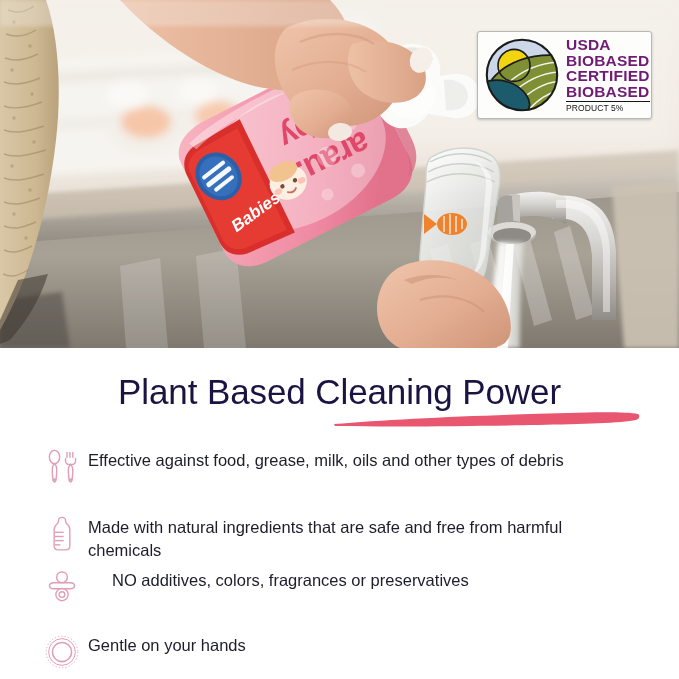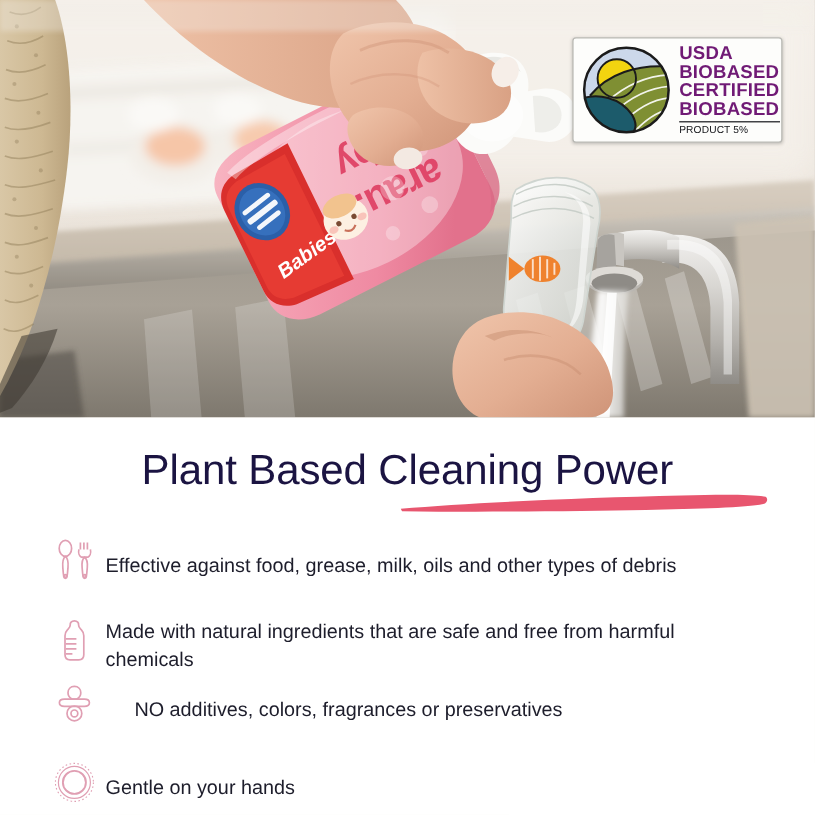--- a/index.html
+++ b/index.html
@@ -111,21 +111,21 @@
 
   
   .bullets {
     position: absolute;
     left: 36px;
     top: 98px;
     width: 610px;
   }
   .bullet {
     display: flex;
-    align-items: center;
+    align-items: flex-start;
     margin-bottom: 18px;
   }
   .bullet-icon {
     flex: 0 0 52px;
     width: 52px;
     height: 48px;
     display: flex;
     align-items: flex-start;
     justify-content: center;
     padding-top: 1px;

